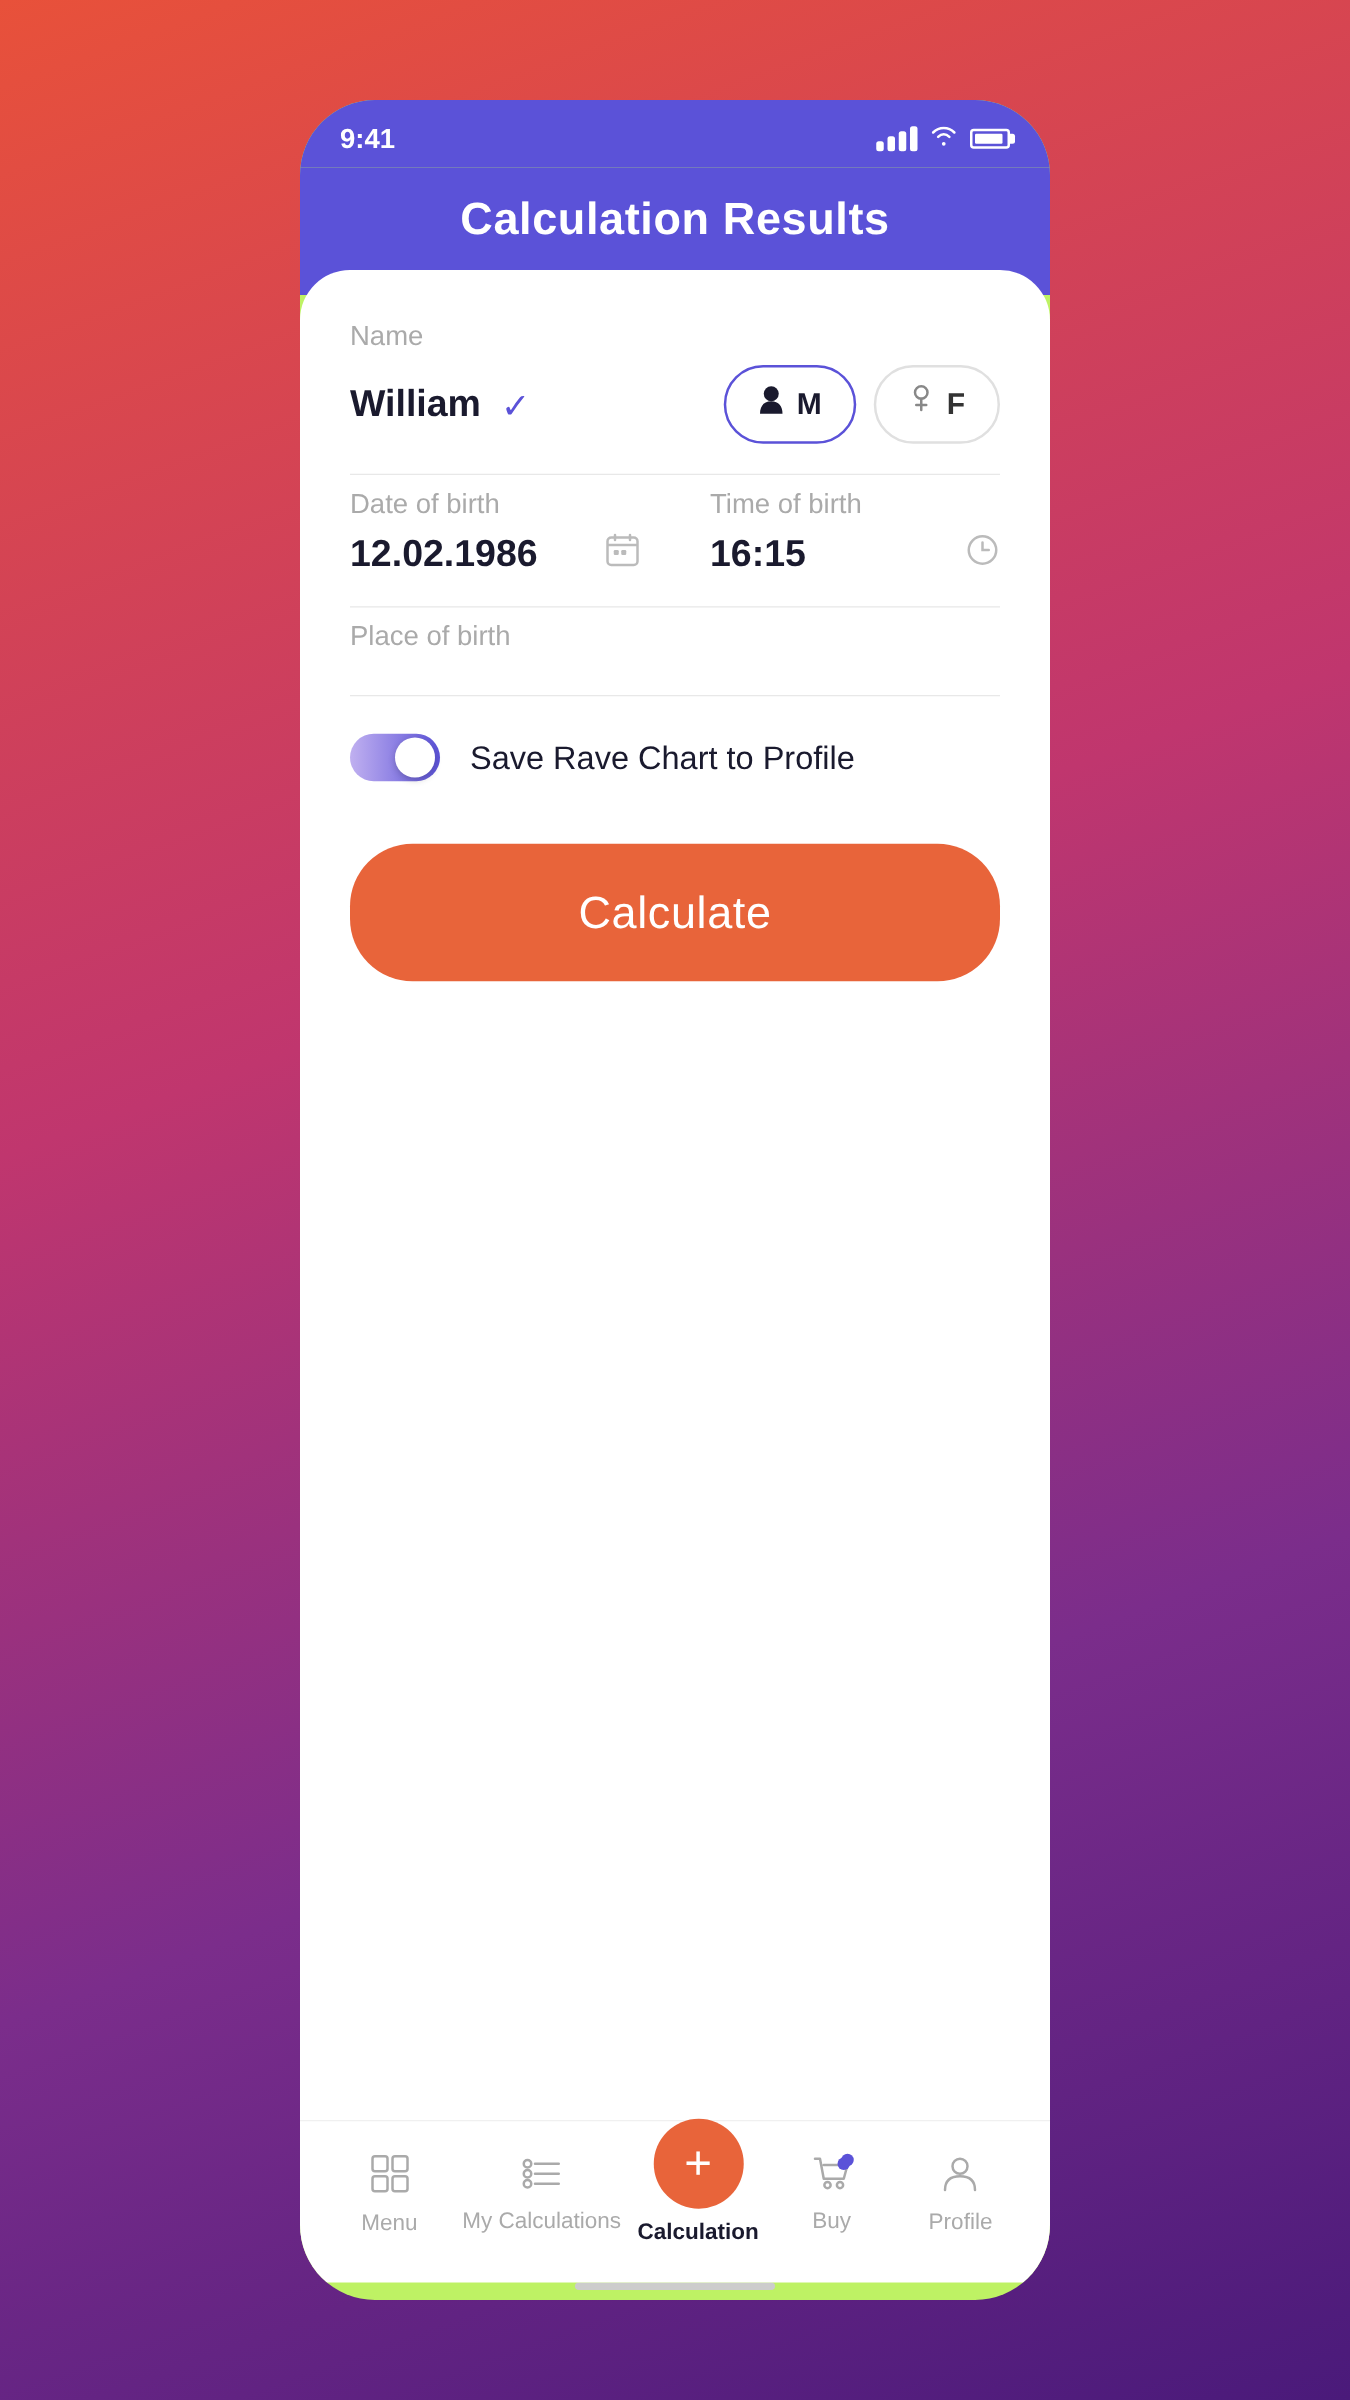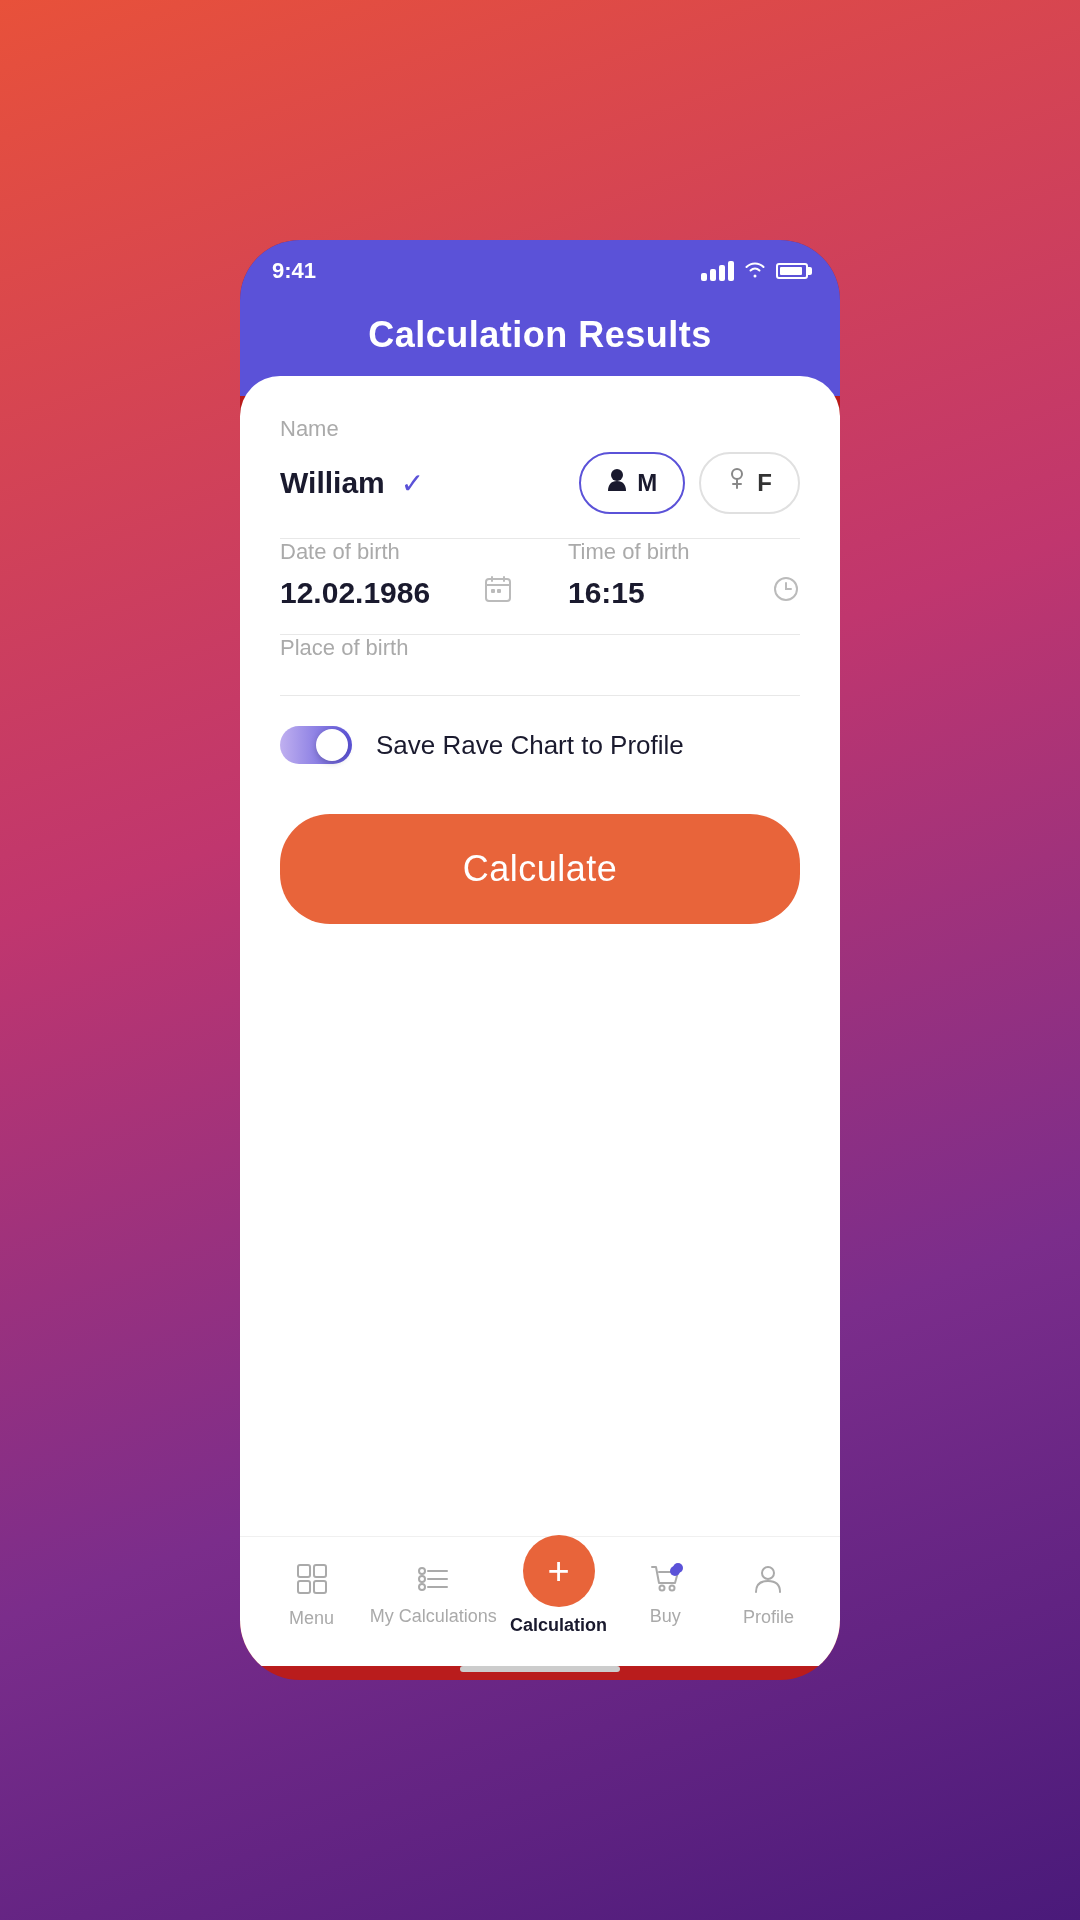--- a/index.html
+++ b/index.html
@@ -10,22 +10,22 @@
       height: 1920px;
       background: linear-gradient(160deg, #e8513a 0%, #c0366e 40%, #7b2d8b 70%, #4a1a7a 100%);
       display: flex;
       align-items: center;
       justify-content: center;
       font-family: -apple-system, BlinkMacSystemFont, 'Segoe UI', Helvetica, Arial, sans-serif;
     }
 
     .phone {
       width: 600px;
-      height: 1440px;
-      background: #b91c1c;
+      height: 1760px;
+      background: #bef264;
       border-radius: 60px;
       overflow: hidden;
       display: flex;
       flex-direction: column;
       position: relative;
     }
 
     
     .status-bar {
       background: #5b52d8;
@@ -109,20 +109,21 @@
       flex: 1;
       background: #ffffff;
       border-radius: 40px 40px 0 0;
       margin-top: -20px;
       padding: 40px 40px 0;
       overflow-y: auto;
     }
 
     
     .form-section {
+      margin-bottom: 10px;
       padding-bottom: 24px;
       border-bottom: 1px solid #e8e8e8;
     }
 
     .form-section:last-of-type {
       border-bottom: none;
     }
 
     .field-label {
       font-size: 22px;

